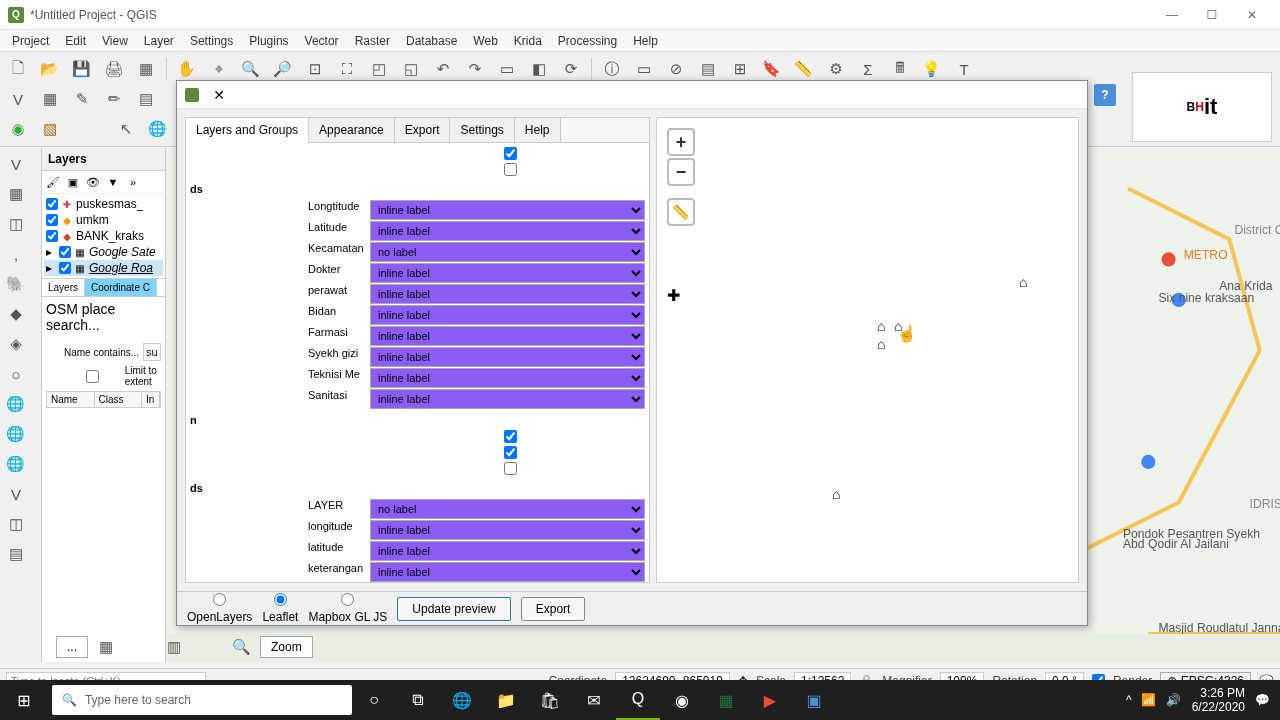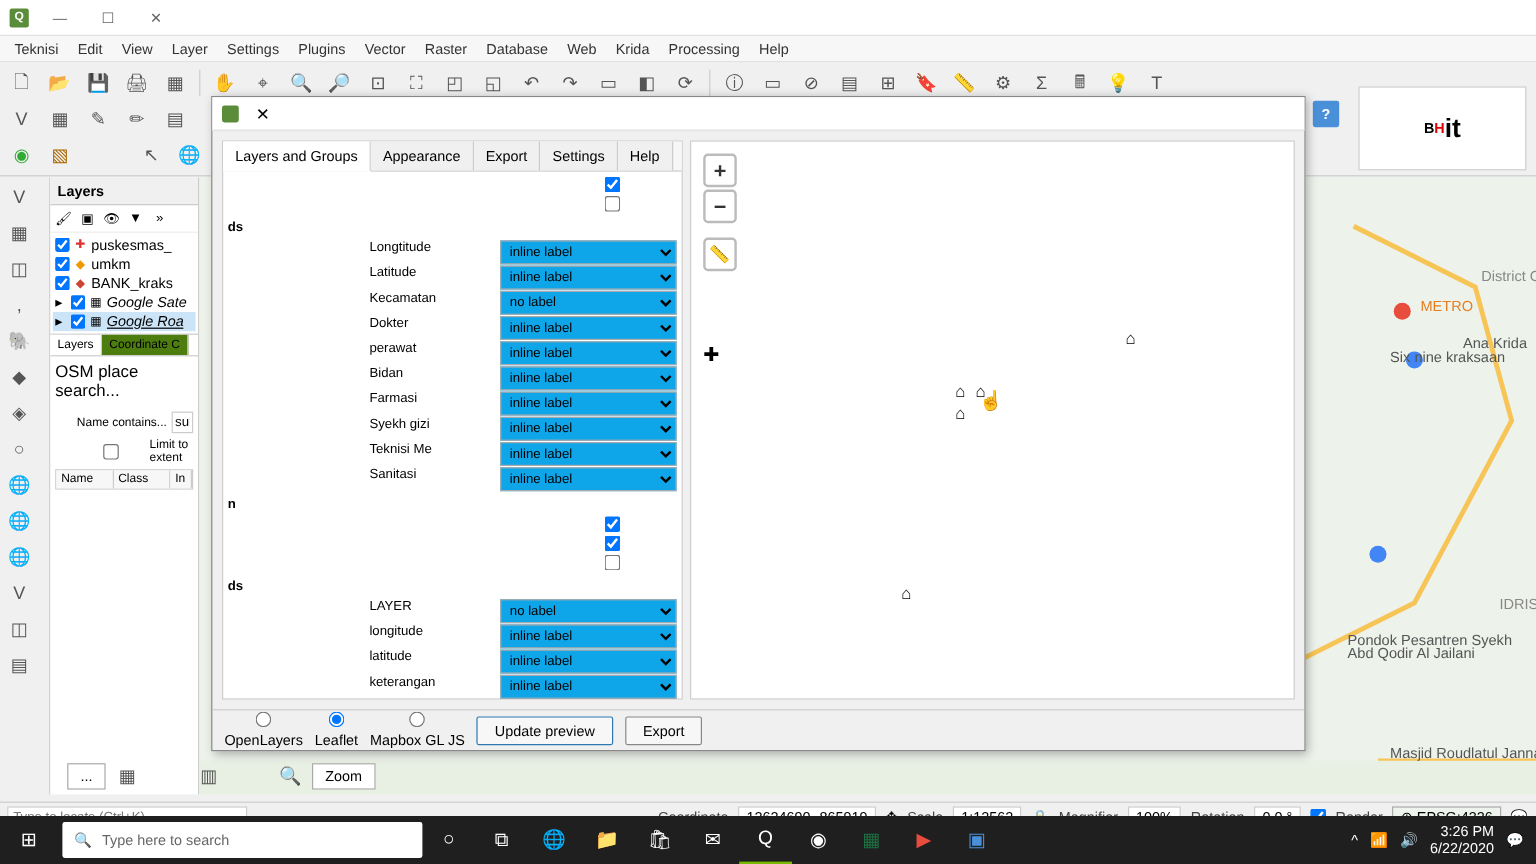--- a/index.html
+++ b/index.html
@@ -40,21 +40,21 @@
 .layers-panel .tbar { display: flex; gap: 2px; padding: 2px; border-bottom: 1px solid #eee; }
 .layers-panel .tbar span { width: 18px; height: 18px; display: flex; align-items: center; justify-content: center; font-size: 11px; }
 .layer-tree { padding: 2px; }
 .layer-item { display: flex; align-items: center; gap: 3px; padding: 1px 2px; white-space: nowrap; overflow: hidden; }
 .layer-item input { width: 12px; height: 12px; }
 .layer-item .sym { width: 12px; height: 12px; display: inline-flex; align-items: center; justify-content: center; font-size: 10px; }
 .layer-item .name { overflow: hidden; text-overflow: ellipsis; }
 .layer-item.sel { background: #cce4f7; }
 
 .tabs-panel { display: flex; border-top: 1px solid #ccc; }
-.tabs-panel .tab { padding: 3px 6px; background: #4d7c0f; border-right: 1px solid #ccc; font-size: 10px; }
+.tabs-panel .tab { padding: 3px 6px; background: #7dd3fc; border-right: 1px solid #ccc; font-size: 10px; }
 .tabs-panel .tab.active { background: #fff; }
 
 .osm-search { padding: 4px; border-top: 1px solid #ccc; }
 .osm-search input { width: 100%; border: 1px solid #ccc; padding: 2px; font-size: 11px; }
 .osm-row { display: flex; align-items: center; gap: 4px; margin-top: 4px; padding-left: 18px; }
 .osm-row label { font-size: 10px; }
 .osm-row input[type=text] { flex: 1; min-width: 0; }
 .osm-head { display: flex; border: 1px solid #ccc; margin-top: 4px; }
 .osm-head div { border-right: 1px solid #ccc; padding: 2px 4px; font-size: 10px; background: #f7f7f7; }
 
@@ -63,29 +63,29 @@
 .map-svg { position: absolute; inset: 0; }
 
 
 .dialog { position: absolute; left: 176px; top: 80px; width: 912px; height: 546px; background: #f0f0f0; border: 1px solid #888; box-shadow: 2px 2px 8px rgba(0,0,0,0.3); display: flex; flex-direction: column; }
 .dlg-title { height: 28px; display: flex; align-items: center; padding: 0 8px; background: #fff; border-bottom: 1px solid #ddd; }
 .dlg-title .qicon { width: 14px; height: 14px; background: #5a8c3a; border-radius: 2px; margin-right: 6px; }
 .dlg-title .t { flex: 1; }
 .dlg-title .close { width: 28px; text-align: center; font-size: 14px; }
 
 .dlg-body { flex: 1; display: flex; gap: 6px; padding: 8px; overflow: hidden; }
-.dlg-left { width: 384px; display: flex; flex-direction: column; border: 1px solid #ccc; background: #fff; }
+.dlg-left { width: 465px; display: flex; flex-direction: column; border: 1px solid #ccc; background: #fff; }
 .dlg-tabs { display: flex; border-bottom: 1px solid #ccc; background: #f7f7f7; }
 .dlg-tabs .tab { padding: 5px 10px; border-right: 1px solid #ccc; background: #f0f0f0; }
 .dlg-tabs .tab.active { background: #fff; border-bottom: 1px solid #fff; margin-bottom: -1px; }
 
 .dlg-scroll { flex: 1; overflow-y: scroll; overflow-x: scroll; padding: 4px; position: relative; }
 .fld-row { display: flex; margin: 1px 0; }
 .fld-row .lbl { width: 180px; text-align: left; padding-left: 118px; font-size: 11px; }
-.fld-row select { flex: 1; border: 1px solid #aaa; background: #0ea5e9; padding: 1px 3px; font-size: 11px; height: 20px; margin-left: 47px; }
+.fld-row select { flex: 1; border: 1px solid #aaa; background: #8b5cf6; padding: 1px 3px; font-size: 11px; height: 20px; }
 .chk-row { padding-left: 314px; }
 .chk-row input { width: 13px; height: 13px; }
 .ds-label { padding: 4px 0 4px 0; font-size: 11px; font-weight: bold; }
 
 .dlg-preview { flex: 1; background: #fff; border: 1px solid #ccc; position: relative; overflow: scroll; }
 .pv-btn { position: absolute; left: 10px; width: 28px; height: 28px; background: #fff; border: 2px solid #bbb; border-radius: 4px; display: flex; align-items: center; justify-content: center; font-size: 18px; font-weight: bold; color: #333; }
 .pv-zoom-in { top: 10px; }
 .pv-zoom-out { top: 40px; }
 .pv-measure { top: 80px; font-size: 14px; }
 .pv-marker { position: absolute; font-size: 14px; }
@@ -117,27 +117,28 @@
 .taskbar .search { flex: 0 0 300px; height: 30px; background: #fff; display: flex; align-items: center; padding: 0 10px; gap: 8px; color: #666; border-radius: 2px; margin-left: 4px; }
 .taskbar .tbtn { width: 44px; height: 40px; display: flex; align-items: center; justify-content: center; color: #fff; font-size: 16px; }
 .taskbar .tray { margin-left: auto; display: flex; align-items: center; color: #fff; gap: 10px; padding: 0 10px; font-size: 10px; }
 .taskbar .clock { text-align: right; line-height: 1.2; }
 </style>
 </head>
 <body>
 
 <div class="titlebar">
   <div class="qicon">Q</div>
+  <div class="title">*Untitled Project - QGIS</div>
   <div class="winbtn">—</div>
   <div class="winbtn">☐</div>
   <div class="winbtn">✕</div>
 </div>
 
 <div class="menubar">
-  <div class="item">Teknisi</div>
+  <div class="item">Project</div>
   <div class="item">Edit</div>
   <div class="item">View</div>
   <div class="item">Layer</div>
   <div class="item">Settings</div>
   <div class="item">Plugins</div>
   <div class="item">Vector</div>
   <div class="item">Raster</div>
   <div class="item">Database</div>
   <div class="item">Web</div>
   <div class="item">Krida</div>

